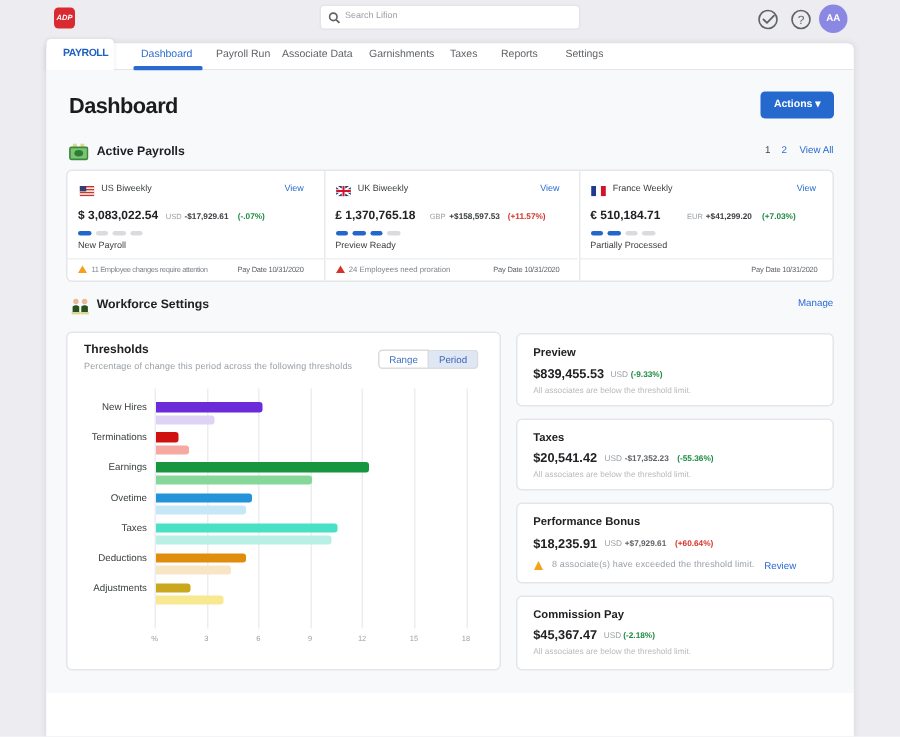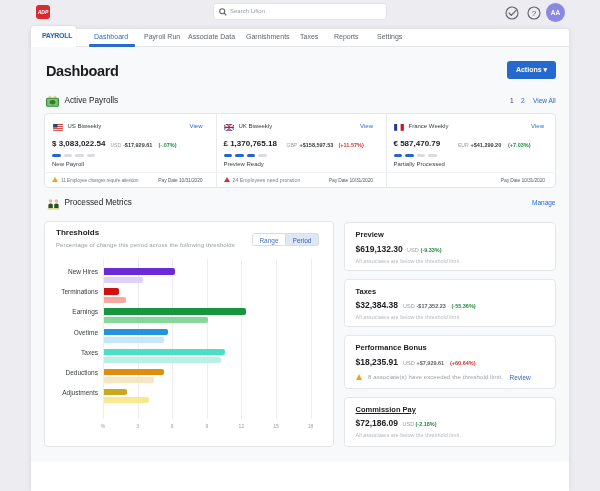--- a/index.html
+++ b/index.html
@@ -35,21 +35,21 @@
 
 .content-bg { left:31px; top:47px; width:538px; height:415px; background:#f8f9fb; }
 .footer-bg { left:31px; top:462px; width:538px; height:29px; background:#fff; }
 
 
 h1.pagetitle { left:46px; top:63px; font-size:14.5px; font-weight:bold; color:#1b1c1e; letter-spacing:-0.35px; }
 .actions-btn { left:507px; top:61px; width:49px; height:18px; background:#2569cf; border-radius:3px;
   color:#fff; font-size:7px; font-weight:bold; text-align:center; line-height:18px; }
 
 
-.sec-title { font-size:8.2px; font-weight:normal; color:#202124; }
+.sec-title { font-size:8.2px; font-weight:bold; color:#202124; }
 .pager { top:97px; font-size:6.5px; }
 .bluelink { color:#2a6bd2; }
 
 
 .pcards { left:44px; top:113px; width:512px; height:75px; background:#fff; border:1px solid #e4e6e9; border-radius:4px; }
 .vdiv { top:113px; width:1px; height:75px; background:#e8eaed; }
 .flag { top:123.8px; width:10px; height:6.8px; }
 .ptitle { top:123px; font-size:6px; color:#3c4043; }
 .pview { top:123px; font-size:6px; color:#2a6bd2; }
 .amt { top:139px; font-size:8px; font-weight:bold; color:#202124; letter-spacing:0; }
@@ -189,41 +189,41 @@
 <div class="abs pwarn" style="left:232.5px;">24 Employees need proration</div>
 <div class="abs paydate" style="right:227px;">Pay Date 10/31/2020</div>
 
 <svg class="abs flag" style="left:393.5px;" viewBox="0 0 10 7">
   <rect width="3.33" height="7" fill="#1f3a93"></rect>
   <rect x="3.33" width="3.34" height="7" fill="#fff"></rect>
   <rect x="6.67" width="3.33" height="7" fill="#cf142b"></rect>
 </svg>
 <div class="abs ptitle" style="left:408.5px;">France Weekly</div>
 <div class="abs pview" style="right:56px;">View</div>
-<div class="abs amt" style="left:393.5px;">€ 587,470.79</div>
+<div class="abs amt" style="left:393.5px;">€ 510,184.71</div>
 <div class="abs cur" style="left:458px; font-size:5px;">EUR</div>
 <div class="abs delta" style="left:470.5px;">+$41,299.20</div>
 <div class="abs pct-g" style="left:508px;">(+7.03%)</div>
 <div class="abs seg b" style="left:393.5px;"></div>
 <div class="abs seg b" style="left:405px;"></div>
 <div class="abs seg g" style="left:416.5px;"></div>
 <div class="abs seg g" style="left:428px;"></div>
 <div class="abs pstatus" style="left:393.5px;">Partially Processed</div>
 <div class="abs hsep" style="left:386px; width:170px;"></div>
 <div class="abs paydate" style="right:55px;">Pay Date 10/31/2020</div>
 
 <svg class="abs" style="left:47px; top:198px;" width="13" height="13" viewBox="0 0 13 13">
   <circle cx="3.6" cy="3" r="1.8" fill="#e8b89a"></circle>
   <path d="M1.4 10 L1.4 6.4 Q3.6 4.6 5.8 6.4 L5.8 10 Z" fill="#28531f"></path>
   <circle cx="9.4" cy="3" r="1.8" fill="#e8b89a"></circle>
   <path d="M7.2 10 L7.2 6.4 Q9.4 4.6 11.6 6.4 L11.6 10 Z" fill="#28531f"></path>
   <rect x="0.8" y="10" width="5.6" height="1.6" fill="#d8d890"></rect>
   <rect x="6.6" y="10" width="5.6" height="1.6" fill="#d8d890"></rect>
 </svg>
-<div class="abs sec-title" style="left:64.5px; top:198.3px;">Processed Metrics</div>
+<div class="abs sec-title" style="left:64.5px; top:198.3px;">Workforce Settings</div>
 <div class="abs bluelink" style="left:532px; top:199px; font-size:6.5px;">Manage</div>
 
 <div class="abs thcard"></div>
 <div class="abs th-title">Thresholds</div>
 <div class="abs th-sub">Percentage of change this period across the following thresholds</div>
 <div class="abs tgl range">Range</div>
 <div class="abs tgl period">Period</div>
 
 <div class="abs grid" style="left:103px;"></div>
 <div class="abs grid" style="left:137.6px;"></div>
@@ -258,41 +258,41 @@
 <div class="abs bar" style="top:336.7px; width:60.8px; background:#c5e7f8;"></div>
 <div class="abs bar" style="top:348.6px; width:121.2px; background:#49e0c5;"></div>
 <div class="abs bar" style="top:357.1px; width:117.8px; background:#b9f0e6;"></div>
 <div class="abs bar" style="top:368.5px; width:60.8px; background:#e08d0e;"></div>
 <div class="abs bar" style="top:377.1px; width:50.4px; background:#f8e5c4;"></div>
 <div class="abs bar" style="top:388.5px; width:23.8px; background:#c9a81d;"></div>
 <div class="abs bar" style="top:397px; width:45.1px; background:#f8e88f;"></div>
 
 <div class="abs mcard" style="top:222px; height:49px;"></div>
 <div class="abs m-title" style="top:230px;">Preview</div>
-<div class="abs m-amt" style="top:243.5px;">$619,132.30</div>
+<div class="abs m-amt" style="top:243.5px;">$839,455.53</div>
 <div class="abs m-cur" style="left:407px; top:246.5px;">USD</div>
 <div class="abs m-delta" style="left:420.5px; top:246.5px; color:#1d8c42;">(-9.33%)</div>
 <div class="abs m-note" style="top:257.5px;">All associates are below the threshold limit.</div>
 
 <div class="abs mcard" style="top:279px; height:48px;"></div>
 <div class="abs m-title" style="top:286.5px;">Taxes</div>
-<div class="abs m-amt" style="top:300px;">$32,384.38</div>
+<div class="abs m-amt" style="top:300px;">$20,541.42</div>
 <div class="abs m-cur" style="left:403px; top:303px;">USD</div>
 <div class="abs m-delta" style="left:416.5px; top:303px;">-$17,352.23</div>
 <div class="abs m-delta" style="left:451.5px; top:303px; color:#1d8c42;">(-55.36%)</div>
 <div class="abs m-note" style="top:314px;">All associates are below the threshold limit.</div>
 
 <div class="abs mcard" style="top:335px; height:54px;"></div>
 <div class="abs m-title" style="top:343px;">Performance Bonus</div>
 <div class="abs m-amt" style="top:356.5px;">$18,235.91</div>
 <div class="abs m-cur" style="left:403px; top:359.5px;">USD</div>
 <div class="abs m-delta" style="left:416.5px; top:359.5px;">+$7,929.61</div>
 <div class="abs m-delta" style="left:450px; top:359.5px; color:#d6342a;">(+60.64%)</div>
 <div class="abs warn-tri o" style="left:355.5px; top:373.5px; border-left-width:3.8px; border-right-width:3.8px; border-bottom-width:6.5px;"></div>
 <div class="abs" style="left:368px; top:374px; font-size:6px; letter-spacing:0.1px; color:#9aa0a6;">8 associate(s) have exceeded the threshold limit.</div>
 <div class="abs bluelink" style="left:509.5px; top:374px; font-size:6.5px;">Review</div>
 
 <div class="abs mcard" style="top:397px; height:50px;"></div>
-<div class="abs m-title" style="top:404.5px;text-decoration:underline;">Commission Pay</div>
-<div class="abs m-amt" style="top:418px;">$72,186.09</div>
+<div class="abs m-title" style="top:404.5px;">Commission Pay</div>
+<div class="abs m-amt" style="top:418px;">$45,367.47</div>
 <div class="abs m-cur" style="left:402.5px; top:421px;">USD</div>
 <div class="abs m-delta" style="left:415.5px; top:421px; color:#1d8c42;">(-2.18%)</div>
 <div class="abs m-note" style="top:432px;">All associates are below the threshold limit.</div>
 
 </body></html>

